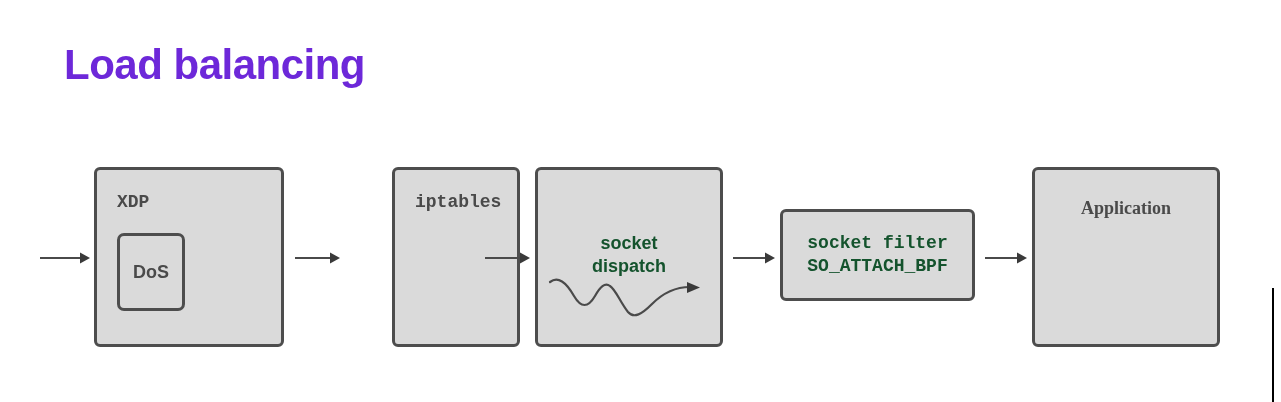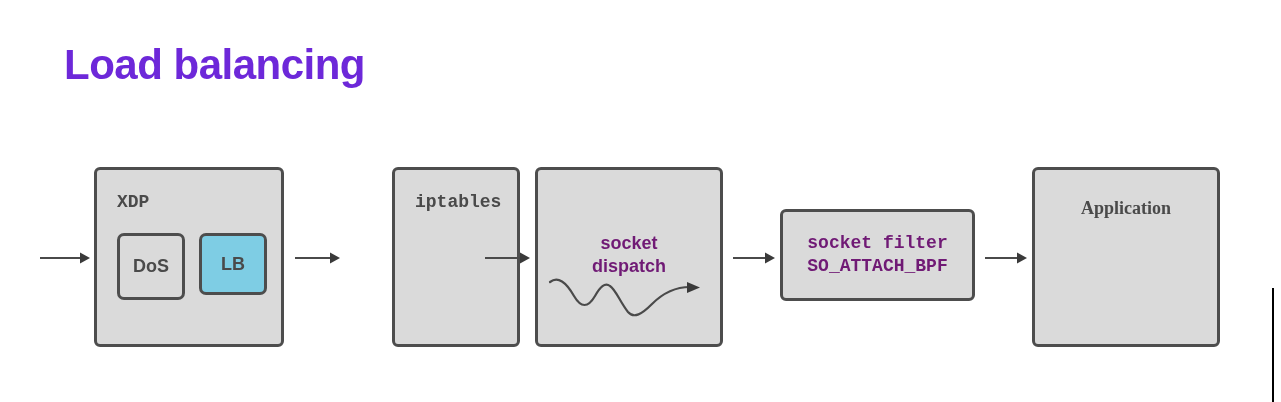--- a/index.html
+++ b/index.html
@@ -74,21 +74,21 @@
   }
 
   
   .box-text {
     position: absolute;
     left: 0;
     right: 0;
     text-align: center;
     font-size: 18px;
     font-weight: bold;
-    color: #701a75;
+    color: #14532d;
     line-height: 1.28;
     white-space: pre-line;
   }
 
   
   .connector {
     position: absolute;
     height: 20px;
   }
   .connector svg { display: block; overflow: visible; }
@@ -121,27 +121,24 @@
 <div class="connector" style="left:40px; top:248px; width:50px;">
   <svg width="50" height="20" viewBox="0 0 50 20" aria-hidden="true">
     <line x1="0" y1="10" x2="40" y2="10" stroke="#4a4a4a" stroke-width="2"></line>
     <polygon points="40,4.5 50,10 40,15.5" fill="#3a3a3a"></polygon>
   </svg>
 </div>
 
 <div class="stage-box" style="left:94px; top:167px; width:190px; height:180px;">
   <div class="stage-title left-aligned" style="top:22px;">XDP</div>
 
-  <div class="sub-box" style="left:20px; top:63px; width:68px; height:67px;">
+  <div class="sub-box" style="left:20px; top:63px; width:68px; height:78px;">
     <span>DoS</span>
   </div>
 
-  <div class="sub-box accent" style="left:102px; top:63px; width:68px; height:62px;">
-    <span>LB</span>
-  </div>
 </div>
 
 <div class="connector" style="left:295px; top:248px; width:45px;">
   <svg width="45" height="20" viewBox="0 0 45 20" aria-hidden="true">
     <line x1="0" y1="10" x2="35" y2="10" stroke="#4a4a4a" stroke-width="2"></line>
     <polygon points="35,4.5 45,10 35,15.5" fill="#3a3a3a"></polygon>
   </svg>
 </div>
 
 <div class="stage-box" style="left:345px; top:167px; width:128px; height:180px;margin-left:47px;">

